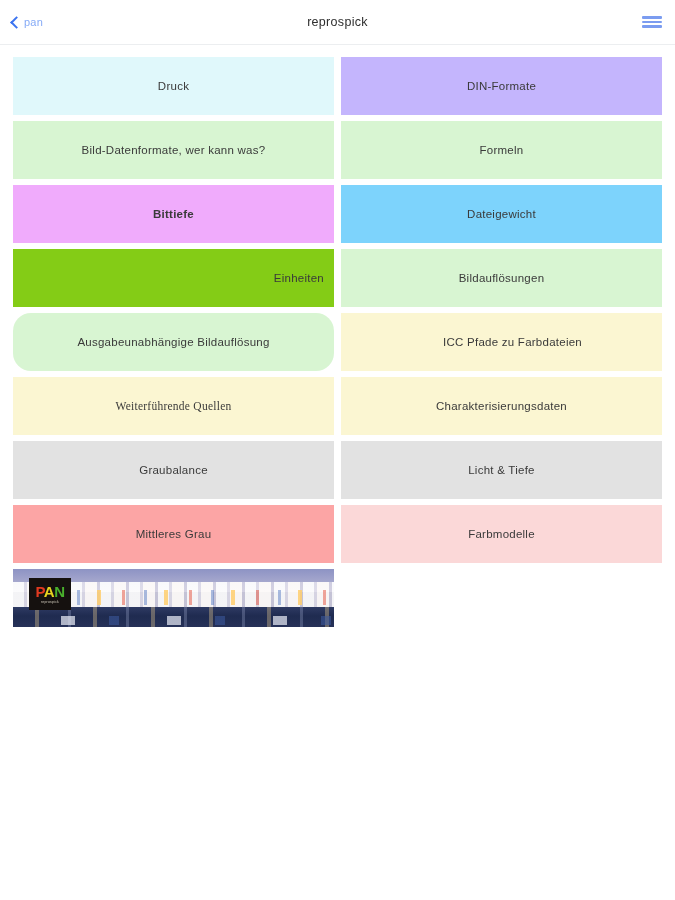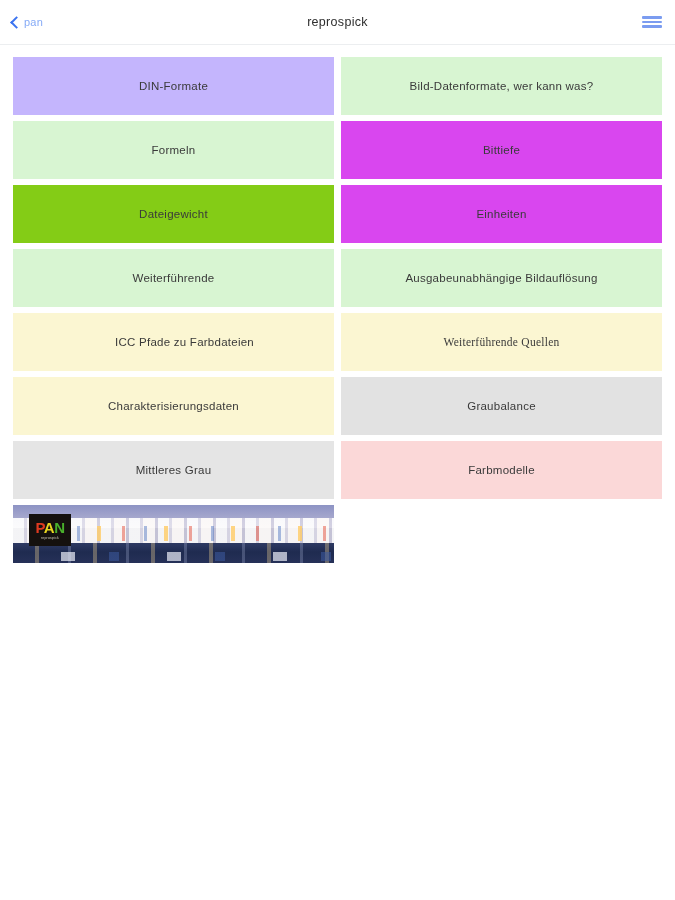--- a/index.html
+++ b/index.html
@@ -229,57 +229,63 @@
 
   <button class="menu-button">
     <span></span>
     <span></span>
     <span></span>
   </button>
 
 </div>
 
 <div class="tile-grid" id="tile-grid">
+    <div class="tile" style="background: rgb(224, 248, 251);">
+      <span>Druck</span>
+    </div>
     <div class="tile" style="background: #c4b5fd;">
       <span>DIN-Formate</span>
     </div>
     <div class="tile" style="background: rgb(216, 245, 210); align-items: center;">
       <span>Bild-Datenformate, wer kann was?</span>
     </div>
     <div class="tile" style="background: rgb(216, 245, 210);">
       <span>Formeln</span>
     </div>
-    <div class="tile" style="background: #d946ef;">
+    <div class="tile" style="background: #f0abfc; font-weight: bold;">
       <span>Bittiefe</span>
     </div>
-    <div class="tile" style="background: #84cc16;">
+    <div class="tile" style="background: #7dd3fc;">
       <span>Dateigewicht</span>
     </div>
-    <div class="tile" style="background: #d946ef;">
+    <div class="tile" style="background: #84cc16; justify-content: flex-end;">
       <span>Einheiten</span>
     </div>
     <div class="tile" style="background: rgb(216, 245, 210);">
-      <span>Weiterführende</span>
-    </div>
-    <div class="tile" style="background: rgb(216, 245, 210);">
+      <span>Bildauflösungen</span>
+    </div>
+    <div class="tile" style="background: rgb(216, 245, 210); border-radius: 18px;">
       <span>Ausgabeunabhängige Bildauflösung</span>
     </div>
     <div class="tile" style="background: rgb(251, 246, 210); padding-left: 32px;">
       <span>ICC Pfade zu Farbdateien</span>
     </div>
     <div class="tile" style="background: rgb(251, 246, 210); font-family: Liberation Serif, serif;">
       <span>Weiterführende Quellen</span>
     </div>
     <div class="tile" style="background: rgb(251, 246, 210);">
       <span>Charakterisierungsdaten</span>
     </div>
     <div class="tile" style="background: rgb(226, 226, 226);">
       <span>Graubalance</span>
     </div>
-    <div class="tile" style="background: #e5e5e5;">
+    <div class="tile" style="background: rgb(226, 226, 226);">
+      <span>Licht &amp; Tiefe</span>
+    </div>
+    <div class="tile" style="background: #fca5a5;">
       <span>Mittleres Grau</span>
     </div>
     <div class="tile" style="background: rgb(251, 216, 216);">
       <span>Farbmodelle</span>
     </div>
     <div class="tile tile-photo" style="background: rgb(95, 95, 133);">
       <div class="photo-canvas">
         <div class="photo-sky"></div>
         <div class="photo-town"></div>
         <div class="photo-lights"></div>

